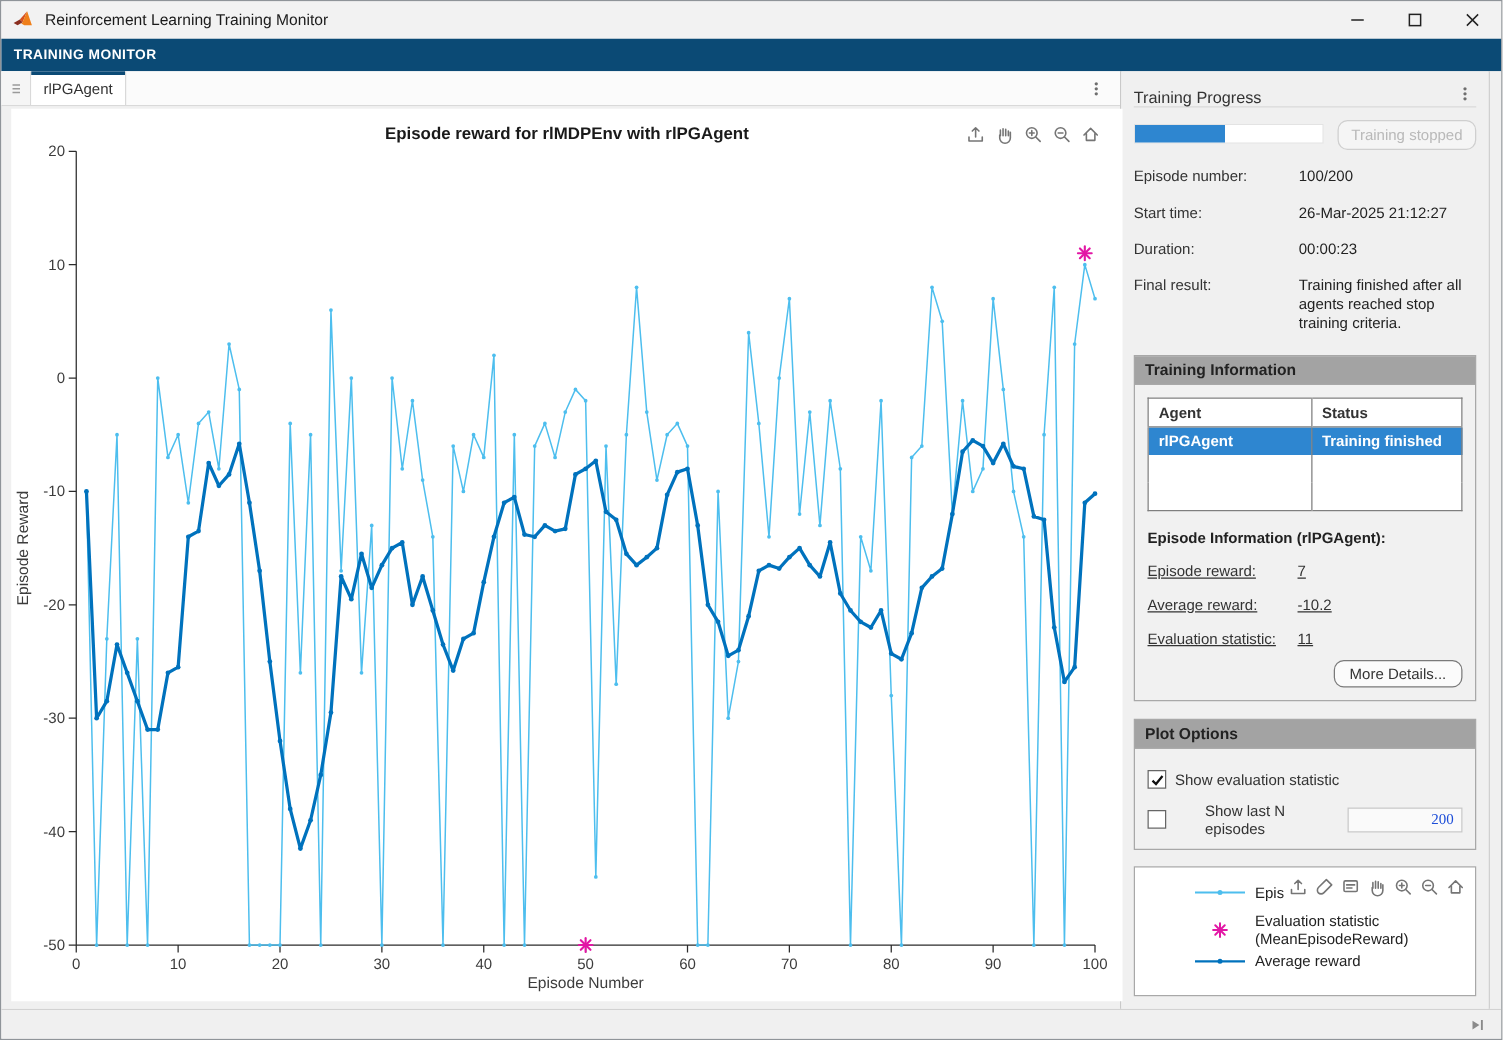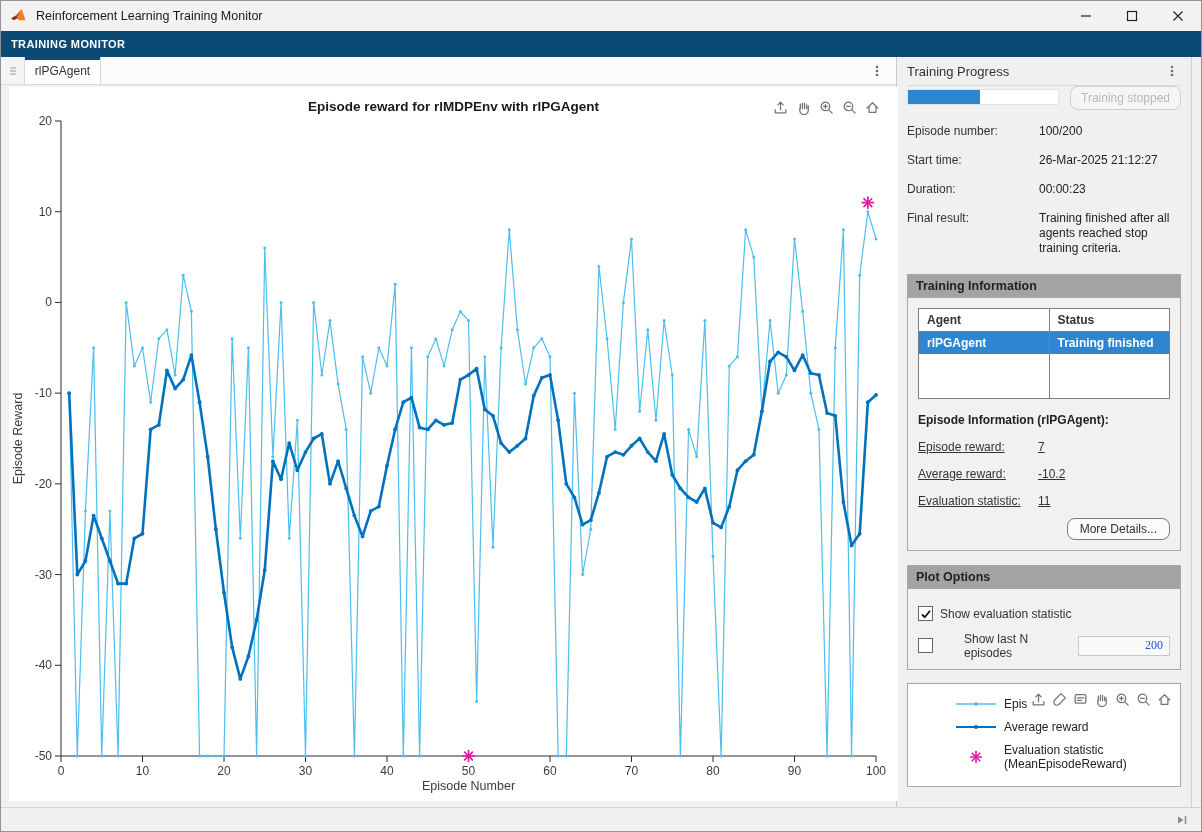--- a/index.html
+++ b/index.html
@@ -38,27 +38,27 @@
   .figure { position:absolute; left:8px; top:2px; width:889px; height:714px; background:#fff; }
   .chart-title { position:absolute; top:12px; left:0; width:100%; text-align:center;
                  font-size:13.5px; font-weight:bold; color:#1a1a1a; }
   .chart-toolbar { position:absolute; top:10px; right:16px; display:flex; gap:3px; background:#fff; }
   .tool-btn { width:20px; height:20px; display:flex; align-items:center; justify-content:center; }
   .tool-btn svg { width:17px; height:17px; stroke:#757575; fill:none; stroke-width:1.2; stroke-linecap:round; stroke-linejoin:round; }
   .plot-svg { position:absolute; left:0; top:0; }
 
   
   .right-panel { width:294px; background:#f0f0f0; padding:0 10px; }
-  .panel-header { height:29px; display:flex; align-items:center; justify-content:space-between;
+  .panel-header { height:29px; display:flex; align-items:flex-end; justify-content:space-between;
                   border-bottom:1px solid #d9d9d9;gap:48px; }
   .panel-header .ph-title { font-size:13px; color:#333; }
   .kebab { width:18px; height:20px; display:flex; align-items:center; justify-content:center; }
   .kebab svg { width:14px; height:14px; }
 
-  .progress-row { display:flex; align-items:flex-start; gap:11px; }
+  .progress-row { margin-top:10px; display:flex; align-items:flex-start; gap:11px; }
   .progress-track { width:160px; height:16px; background:#fff; border:1px solid #e3e3e3; margin-top:3px; }
   .progress-fill { height:100%; background:#2e86d0; }
   .btn { border:1px solid #7a7a7a; border-radius:8px; background:#fbfbfb; color:#333;
          font-size:12px; padding:3px 12px; font-family:"Liberation Sans",sans-serif; }
   .btn.disabled { border-color:#cfcfcf; color:#b9b9b9; background:#f5f5f5; }
   .stop-btn { padding:4px 10px; white-space:nowrap; }
 
   .kv { display:flex; margin-top:14px; line-height:15px; }
   .kv .k { width:132px; flex:none; color:#333; }
   .kv .v { flex:1; color:#222; }
@@ -559,43 +559,43 @@
       <div class="legend-box">
         <div class="legend-item">
           <span class="legend-sample">
             <svg width="40" height="10" viewBox="0 0 40 10">
                 <line x1="0" y1="5" x2="40" y2="5" stroke="#4dbeee" stroke-width="1.6"></line>
                 <circle cx="20" cy="5" r="2" fill="#4dbeee"></circle>
               </svg>
           </span>
           <span class="legend-label">Episode reward</span>
         </div>
-        <div class="legend-item">
-          <span class="legend-sample">
-            <svg width="40" height="10" viewBox="0 0 40 10">
-                <line x1="0" y1="5" x2="40" y2="5" stroke="#0072bd" stroke-width="1.8"></line>
-                <circle cx="20" cy="5" r="2" fill="#0072bd"></circle>
-              </svg>
-          </span>
-          <span class="legend-label">Average reward</span>
-        </div>
         <div class="legend-item" style="margin-top:4px;">
           <span class="legend-sample">
             <svg width="16" height="16" viewBox="0 0 16 16">
               <g stroke="#e217a5" stroke-width="1.6" stroke-linecap="round">
                 <line x1="8" y1="2.5" x2="8" y2="13.5"></line>
                   <line x1="2.5" y1="8" x2="13.5" y2="8"></line>
                 <line x1="4.2" y1="4.2" x2="11.8" y2="11.8"></line>
                   <line x1="11.8" y1="4.2" x2="4.2" y2="11.8"></line>
               </g>
             </svg>
           </span>
           <span class="legend-label">Evaluation statistic
 (MeanEpisodeReward)</span>
         </div>
+        <div class="legend-item">
+          <span class="legend-sample">
+            <svg width="40" height="10" viewBox="0 0 40 10">
+                <line x1="0" y1="5" x2="40" y2="5" stroke="#0072bd" stroke-width="1.8"></line>
+                <circle cx="20" cy="5" r="2" fill="#0072bd"></circle>
+              </svg>
+          </span>
+          <span class="legend-label">Average reward</span>
+        </div>
 
         <div class="legend-toolbar">
           <div class="tool-btn">
             <svg viewBox="0 0 16 16">
                 <path d="M3 10 v3 h10 v-3 M8 10 V3 M8 3 L5.5 5.5 M8 3 L10.5 5.5"></path>
               </svg>
           </div>
           <div class="tool-btn">
             <svg viewBox="0 0 16 16">
                 <path d="M9.5 2.5 L13.5 6.5 L7.5 12.5 C6.5 13.5 4.5 13.5 3.5 12.5 C2.5 11.5 2.5 9.5 3.5 8.5 Z"></path>

